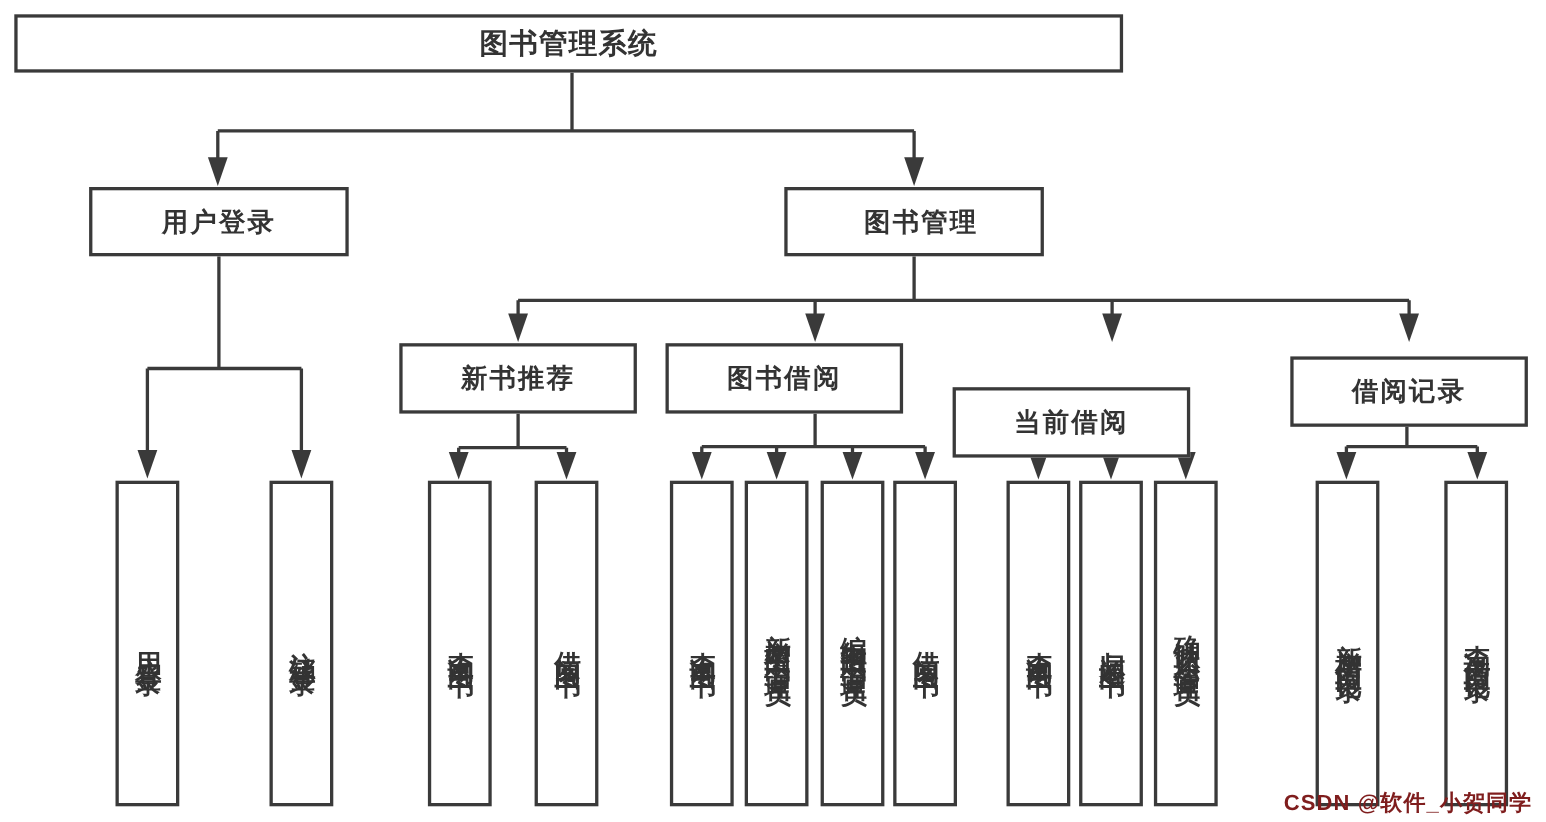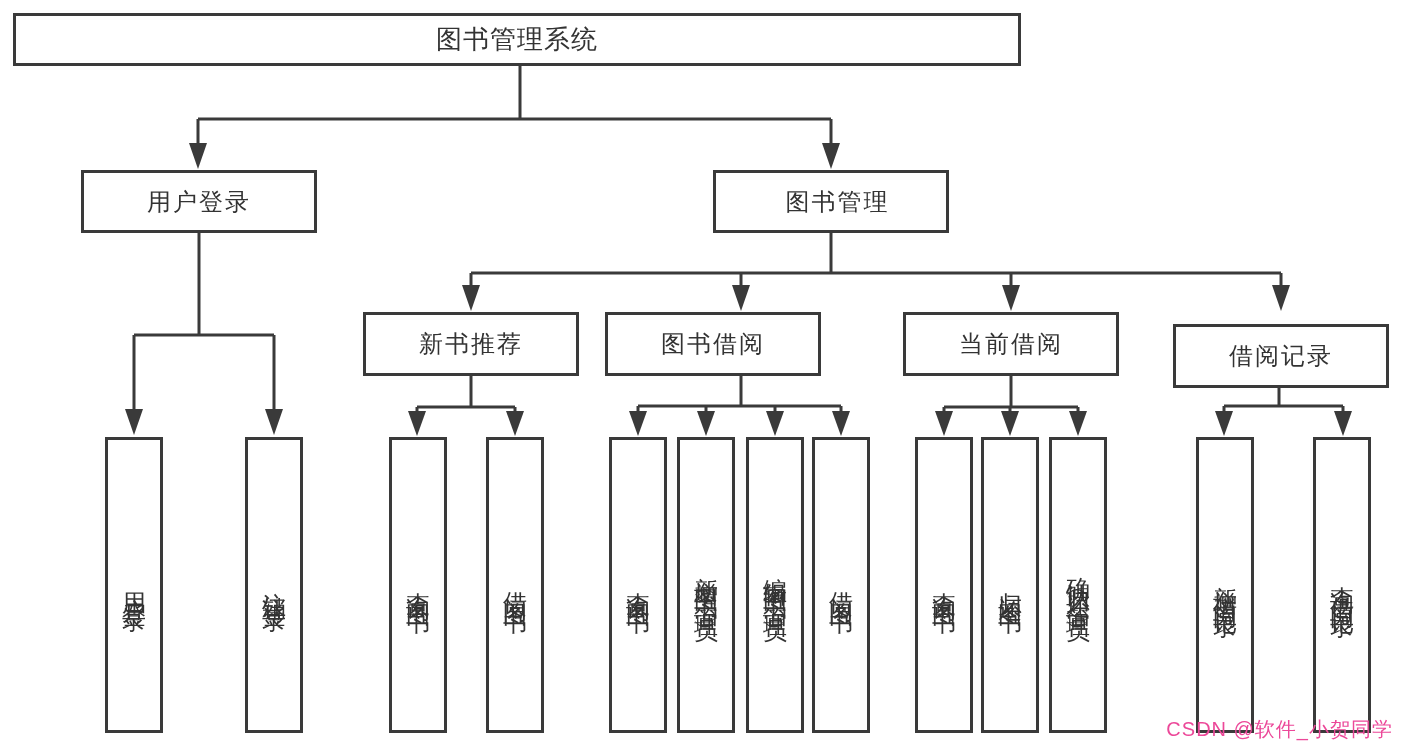--- a/index.html
+++ b/index.html
@@ -4,20 +4,21 @@
 <style>
   html, body { margin: 0; padding: 0; background: #ffffff; }
   #canvas {
     position: relative;
     width: 1405px;
     height: 747px;
     background: #ffffff;
     font-family: "Liberation Sans", sans-serif;
     color: #333333;
     overflow: hidden;
+    font-weight: bold;
   }
   #connector-svg {
     position: absolute;
     left: 0; top: 0;
     width: 1405px; height: 747px;
     pointer-events: none;
   }
   .node {
     position: absolute;
     box-sizing: border-box;
@@ -53,21 +54,21 @@
     font-size: 24px;
     writing-mode: vertical-rl;
     letter-spacing: 6px;
     line-height: 1;
   }
   #watermark {
     position: absolute;
     right: 12px;
     top: 716px;
     font-size: 20px;
-    color: #ec4899;
+    color: #7f1d1d;
     letter-spacing: 1px;
     z-index: 5;
     white-space: nowrap;
   }
 </style>
 </head>
 <body>
 
 <div id="canvas">
 
@@ -104,21 +105,21 @@
     </g>
   </svg>
 
   <div class="node node-root">图书管理系统</div>
 
   <div class="node node-l2" style="left:81px;">用户登录</div>
   <div class="node node-l2" style="left:713px;padding-left:13px;">图书管理</div>
 
   <div class="node node-l3" style="left:363px;">新书推荐</div>
   <div class="node node-l3" style="left:605px;">图书借阅</div>
-  <div class="node node-l3" style="left:903px;">当前借阅</div>
+  <div class="node node-l3" style="left:866px;margin-top:40px;">当前借阅</div>
   <div class="node node-l3" style="left:1173px;margin-top:12px;">借阅记录</div>
 
   <div class="node node-leaf" style="left:105px;">用户登录</div>
   <div class="node node-leaf" style="left:245px;">注销登录</div>
 
   <div class="node node-leaf" style="left:389px;">查询图书</div>
   <div class="node node-leaf" style="left:486px;">借阅图书</div>
 
   <div class="node node-leaf" style="left:609px;">查询图书</div>
   <div class="node node-leaf" style="left:677px;">新增图书（管理员）</div>

